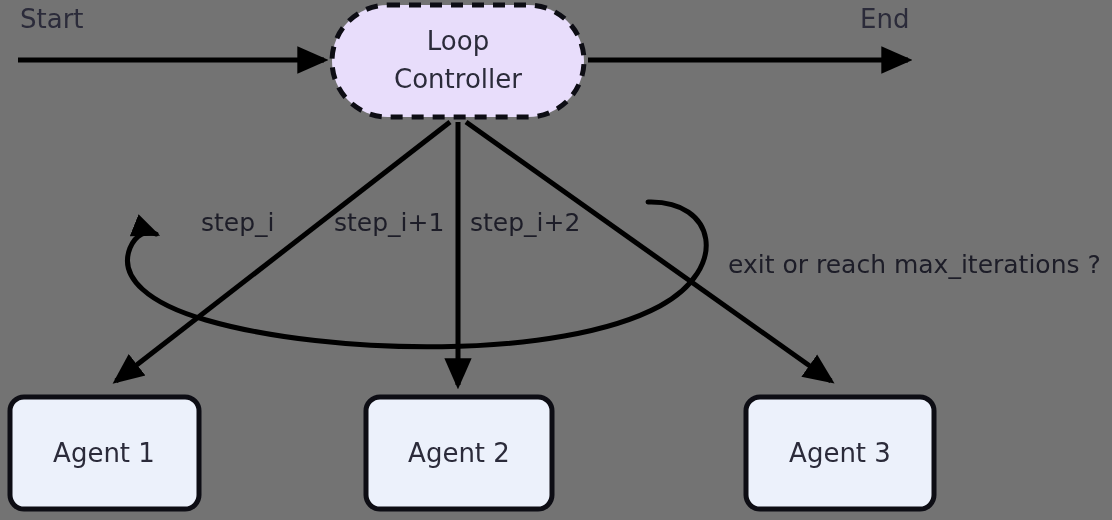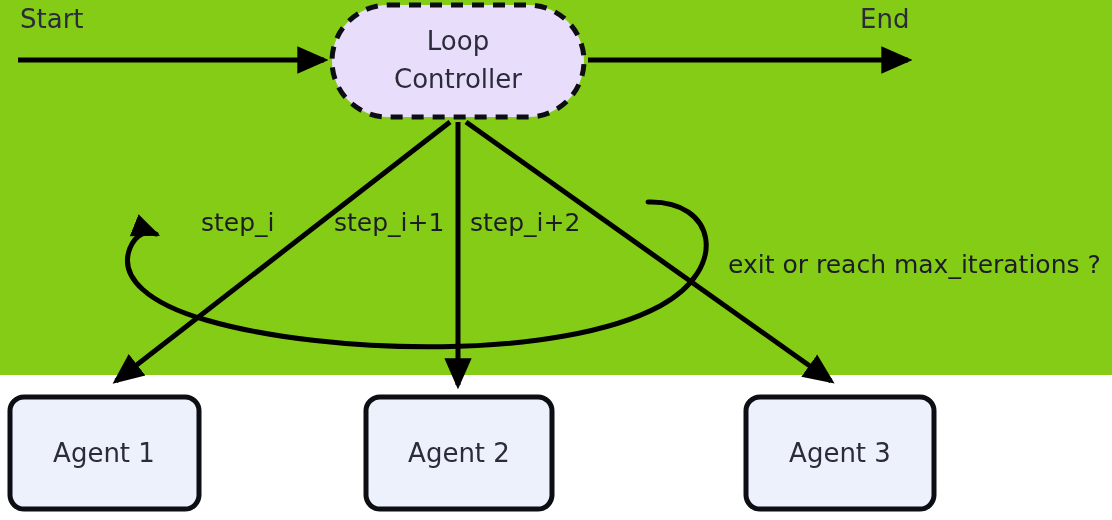--- a/index.html
+++ b/index.html
@@ -9,22 +9,22 @@
   }
   body {
     width: 1112px;
     height: 520px;
     overflow: hidden;
     font-family: "DejaVu Sans", "Liberation Sans", sans-serif;
   }
   #diagram-root {
     position: relative;
     width: 1112px;
-    height: 375px;
-    background: #84cc16;
+    height: 520px;
+    background: #737373;
   }
   svg#diagram-svg {
     position: absolute;
     top: 0;
     left: 0;
     width: 1112px;
     height: 520px;
     display: block;
   }
   .edge-line {

